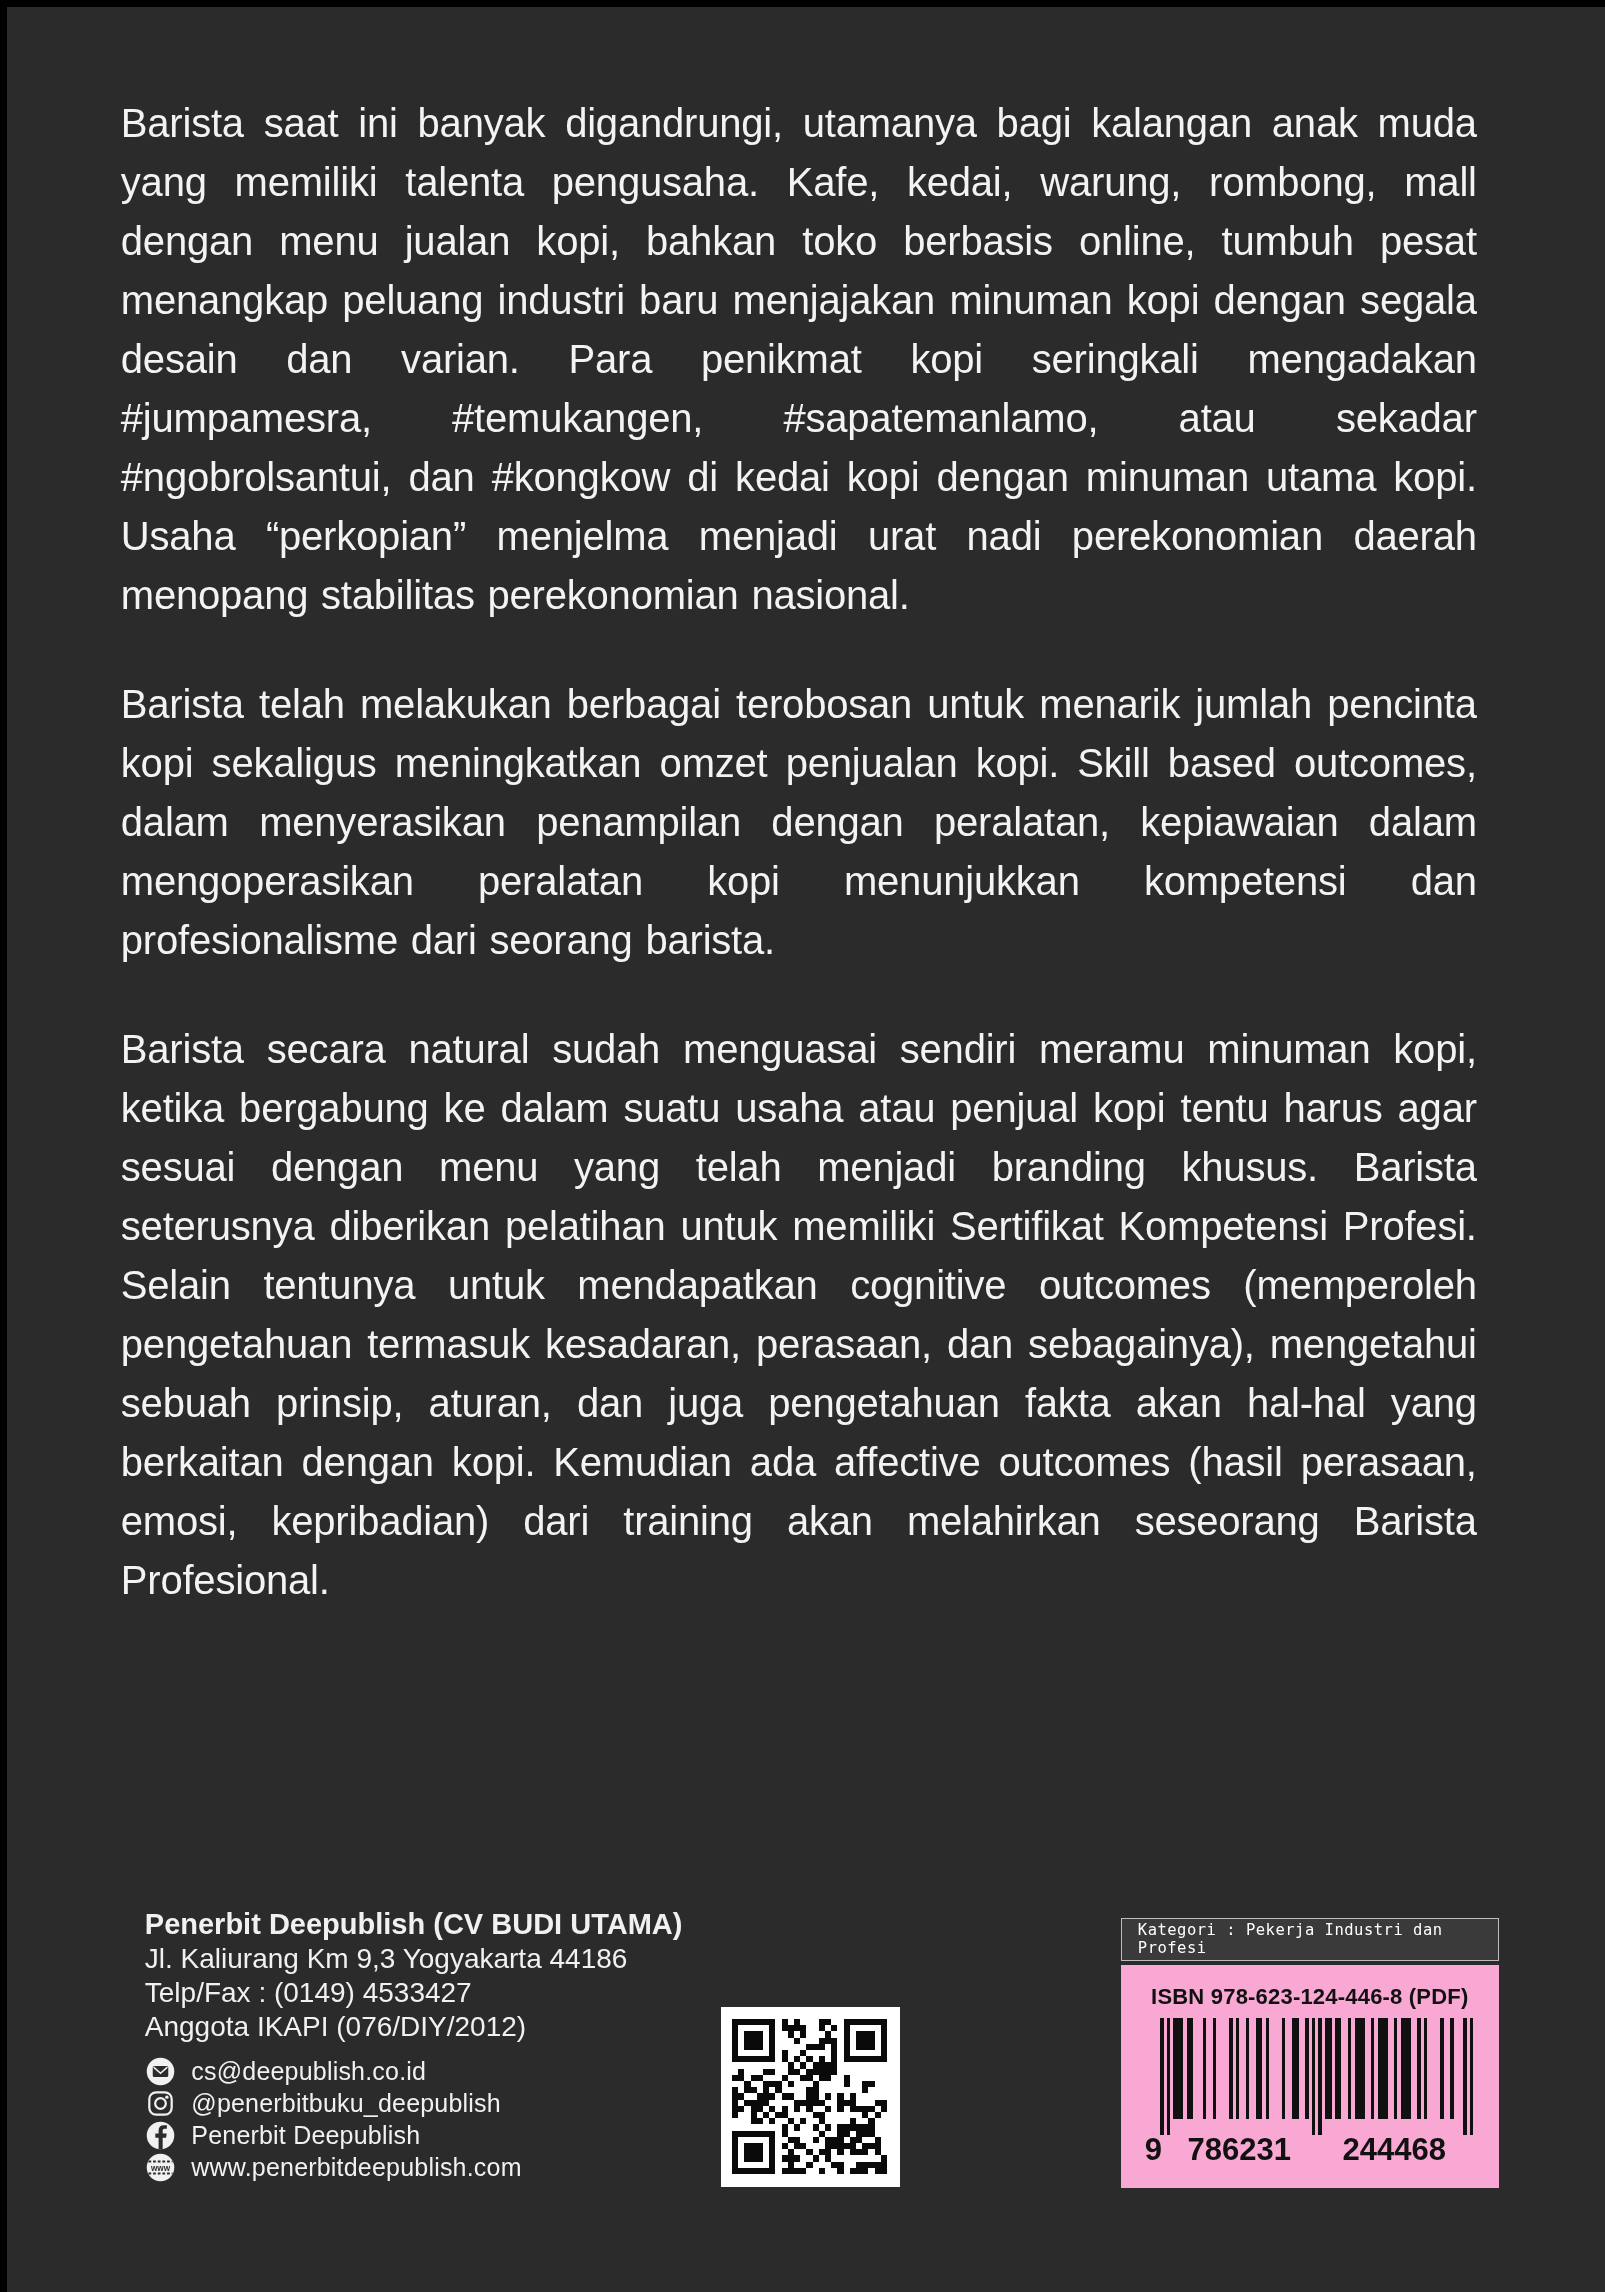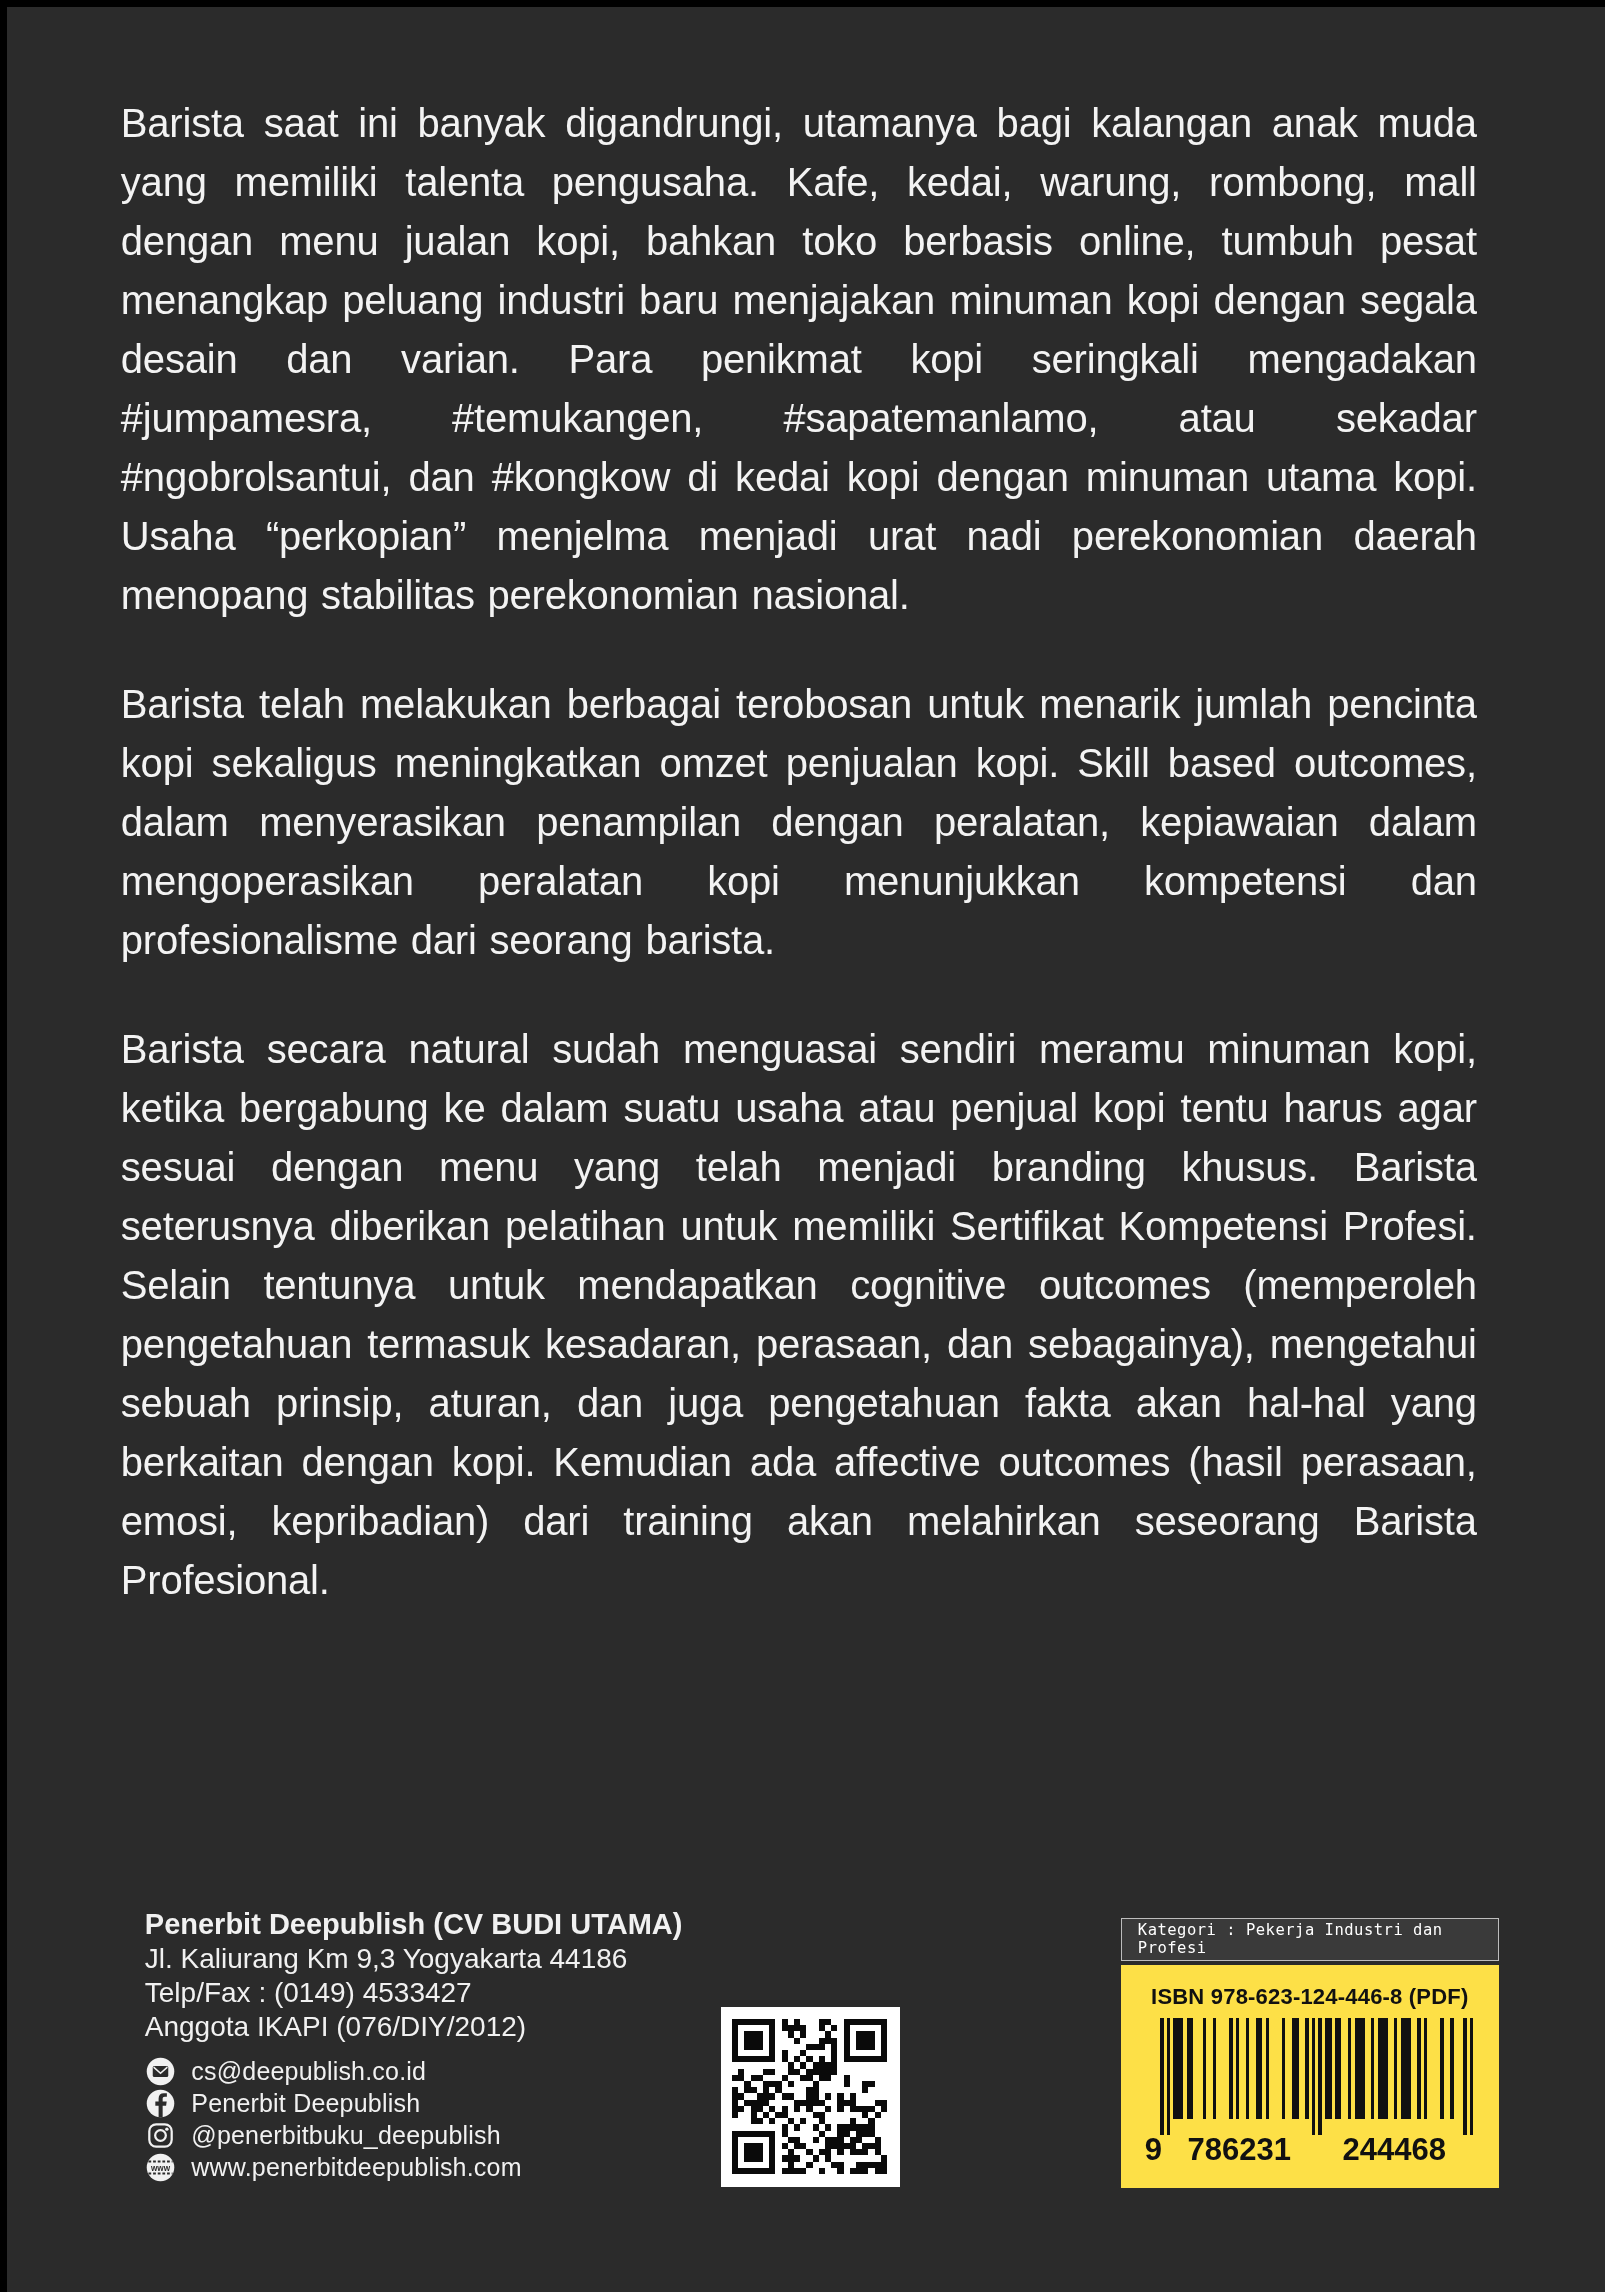--- a/index.html
+++ b/index.html
@@ -23,21 +23,21 @@
 
   
   .qr-box{position:absolute;left:714px;top:2000px;width:179px;height:180px;background:#fff;}
   .qr-box svg{position:absolute;left:11.6px;top:12.6px;}
 
   
   .isbn-panel{position:absolute;left:1114px;top:1911px;width:378px;}
   .category-strip{box-sizing:border-box;height:43px;background:#3a3a3a;border:1.9px solid #bdbdbd;
                   color:#fff;font-family:"DejaVu Sans Mono",monospace;font-size:15.5px;
                   display:flex;align-items:center;justify-content:center;letter-spacing:0.5px;padding-left:16px;}
-  .barcode-box{margin-top:3.9px;background:#fde047;height:223px;box-sizing:border-box;padding-top:19.4px;}
+  .barcode-box{margin-top:3.9px;background:#f9a8d4;height:223px;box-sizing:border-box;padding-top:19.4px;}
   .isbn-line{text-align:center;color:#111;font-size:22px;font-weight:bold;letter-spacing:0.2px;
              margin:0 0 7.8px 0;}
   .barcode-svg{display:block;margin:0 auto;fill:#111;}
   .bcd{font-family:"Liberation Sans",sans-serif;font-size:32px;font-weight:bold;fill:#111;}
 </style>
 </head>
 <body>
 
 <div class="cover">
   <div class="cover-inner">
@@ -60,33 +60,33 @@
           <svg class="cicon" viewBox="0 0 36 36">
             <circle cx="18" cy="18" r="16" fill="#f1f1f1"></circle>
             <rect x="9" y="11.5" width="18" height="13" rx="1.8" fill="#2b2b2b"></rect>
             <polyline points="10,13 18, 20 26,13" fill="none" stroke="#f1f1f1" stroke-width="1.8"></polyline>
           </svg>
           <span class="contact-label">cs@deepublish.co.id</span>
         </div>
 
         <div class="contact-row">
           <svg class="cicon" viewBox="0 0 36 36">
-            <circle cx="18" cy="18" r="16" fill="#f1f1f1"></circle>
-            <path d="M20.5 34 L20.5 20.5 L24.5 20.5 L25.2 15.8 L20.5 15.8 L20.5 12.6 C20.5 11.2 21.2 10.2 23 10.2 L25.4 10.2 L25.4 6 L21.8 6 C18.1 6 15.8 8.2 15.8 12.1 L15.8 15.8 L12 15.8 L12 20.5 L15.8 20.5 L15.8 34 Z" fill="#2b2b2b"></path>
-          </svg>
-          <span class="contact-label">Penerbit Deepublish</span>
-        </div>
-
-        <div class="contact-row">
-          <svg class="cicon" viewBox="0 0 36 36">
             <rect x="5" y="5" width="26" height="26" rx="8" fill="none" stroke="#f1f1f1" stroke-width="2.6"></rect>
             <circle cx="18" cy="18" r="6.2" fill="none" stroke="#f1f1f1" stroke-width="2.6"></circle>
             <circle cx="25.4" cy="10.6" r="2" fill="#f1f1f1"></circle>
           </svg>
           <span class="contact-label">@penerbitbuku_deepublish</span>
+        </div>
+
+        <div class="contact-row">
+          <svg class="cicon" viewBox="0 0 36 36">
+            <circle cx="18" cy="18" r="16" fill="#f1f1f1"></circle>
+            <path d="M20.5 34 L20.5 20.5 L24.5 20.5 L25.2 15.8 L20.5 15.8 L20.5 12.6 C20.5 11.2 21.2 10.2 23 10.2 L25.4 10.2 L25.4 6 L21.8 6 C18.1 6 15.8 8.2 15.8 12.1 L15.8 15.8 L12 15.8 L12 20.5 L15.8 20.5 L15.8 34 Z" fill="#2b2b2b"></path>
+          </svg>
+          <span class="contact-label">Penerbit Deepublish</span>
         </div>
 
         <div class="contact-row">
           <svg class="cicon" viewBox="0 0 36 36">
             <circle cx="18" cy="18" r="16" fill="#f1f1f1"></circle>
             <line x1="4" y1="11" x2="32" y2="11" stroke="#2b2b2b" stroke-width="2.4" stroke-dasharray="3.2 2.2"></line>
             <line x1="4" y1="25" x2="32" y2="25" stroke="#2b2b2b" stroke-width="2.4" stroke-dasharray="3.2 2.2"></line>
             <text x="18" y="21.5" text-anchor="middle" font-family="Liberation Sans, sans-serif" font-size="9.5" font-weight="bold" fill="#2b2b2b">www</text>
           </svg>
           <span class="contact-label">www.penerbitdeepublish.com</span>

